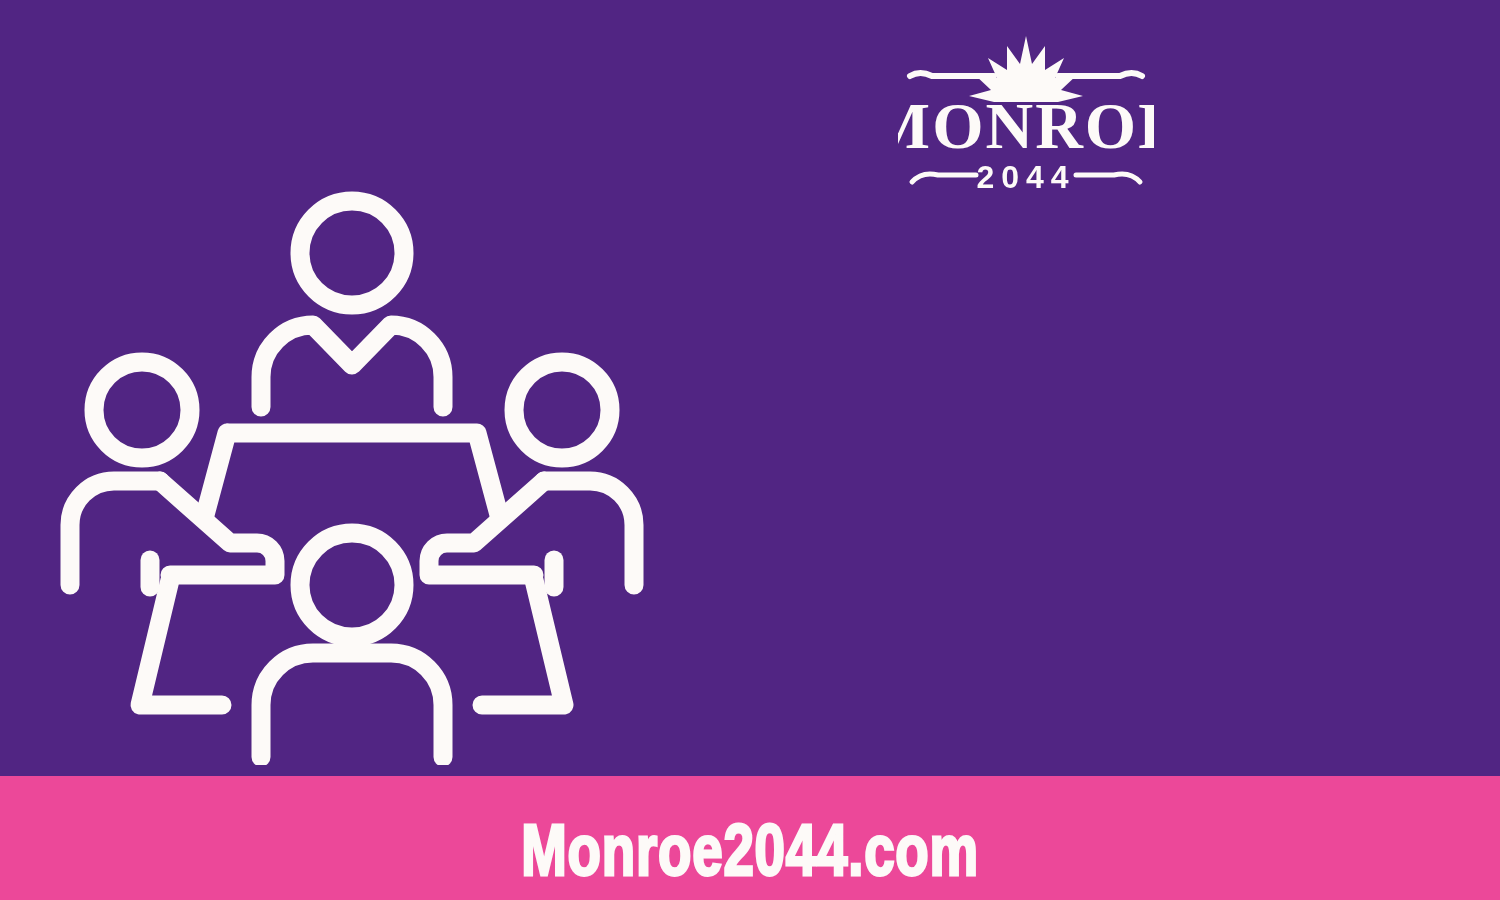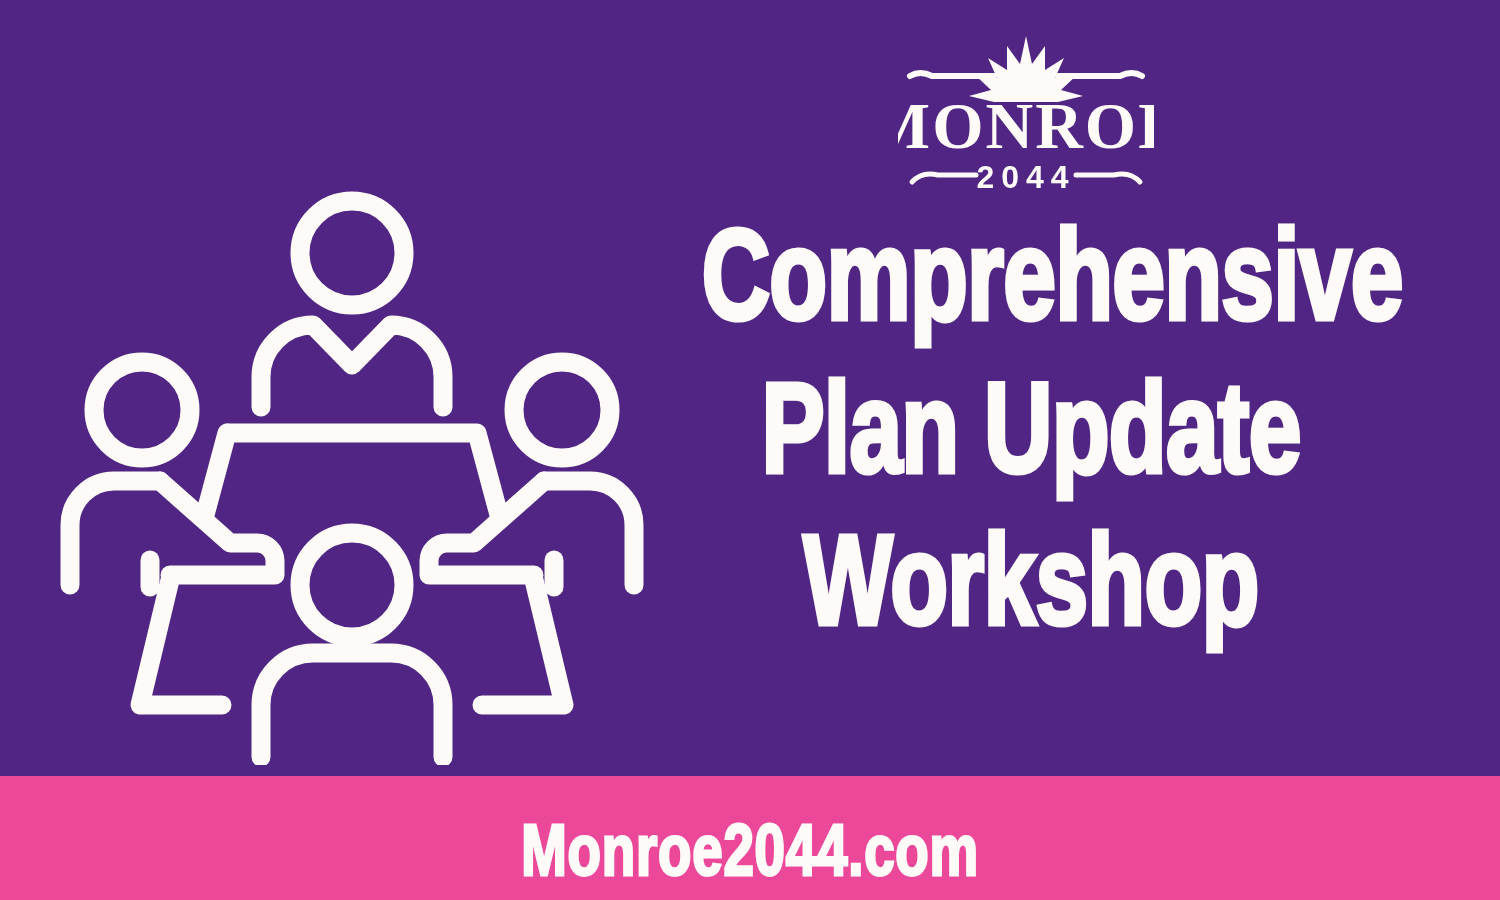--- a/index.html
+++ b/index.html
@@ -134,23 +134,18 @@
         <path d="M492 296 L422 358 L395 358 a18 18 0 0 0 -18 18 l0 14 L482 390"></path>
         <path d="M502 375 L502 402"></path>
         <path d="M482 395 L512 520 L430 520"></path>
 
         <circle cx="300" cy="400" r="52"></circle>
         <path d="M209 572 L209 520 a52 52 0 0 1 52 -52 l78 0 a52 52 0 0 1 52 52 l0 52"></path>
       </g>
     </svg>
   </div>
 
-  <div id="title-block">
-    <span class="title-line">Comprehensive</span>
-    <span class="title-line">Plan Update</span>
-    <span class="title-line">Workshop</span>
-  </div>
 
   <div id="footer-bar">
     <span id="footer-url">Monroe2044.com</span>
   </div>
 
 </div>
 
 </body></html>

